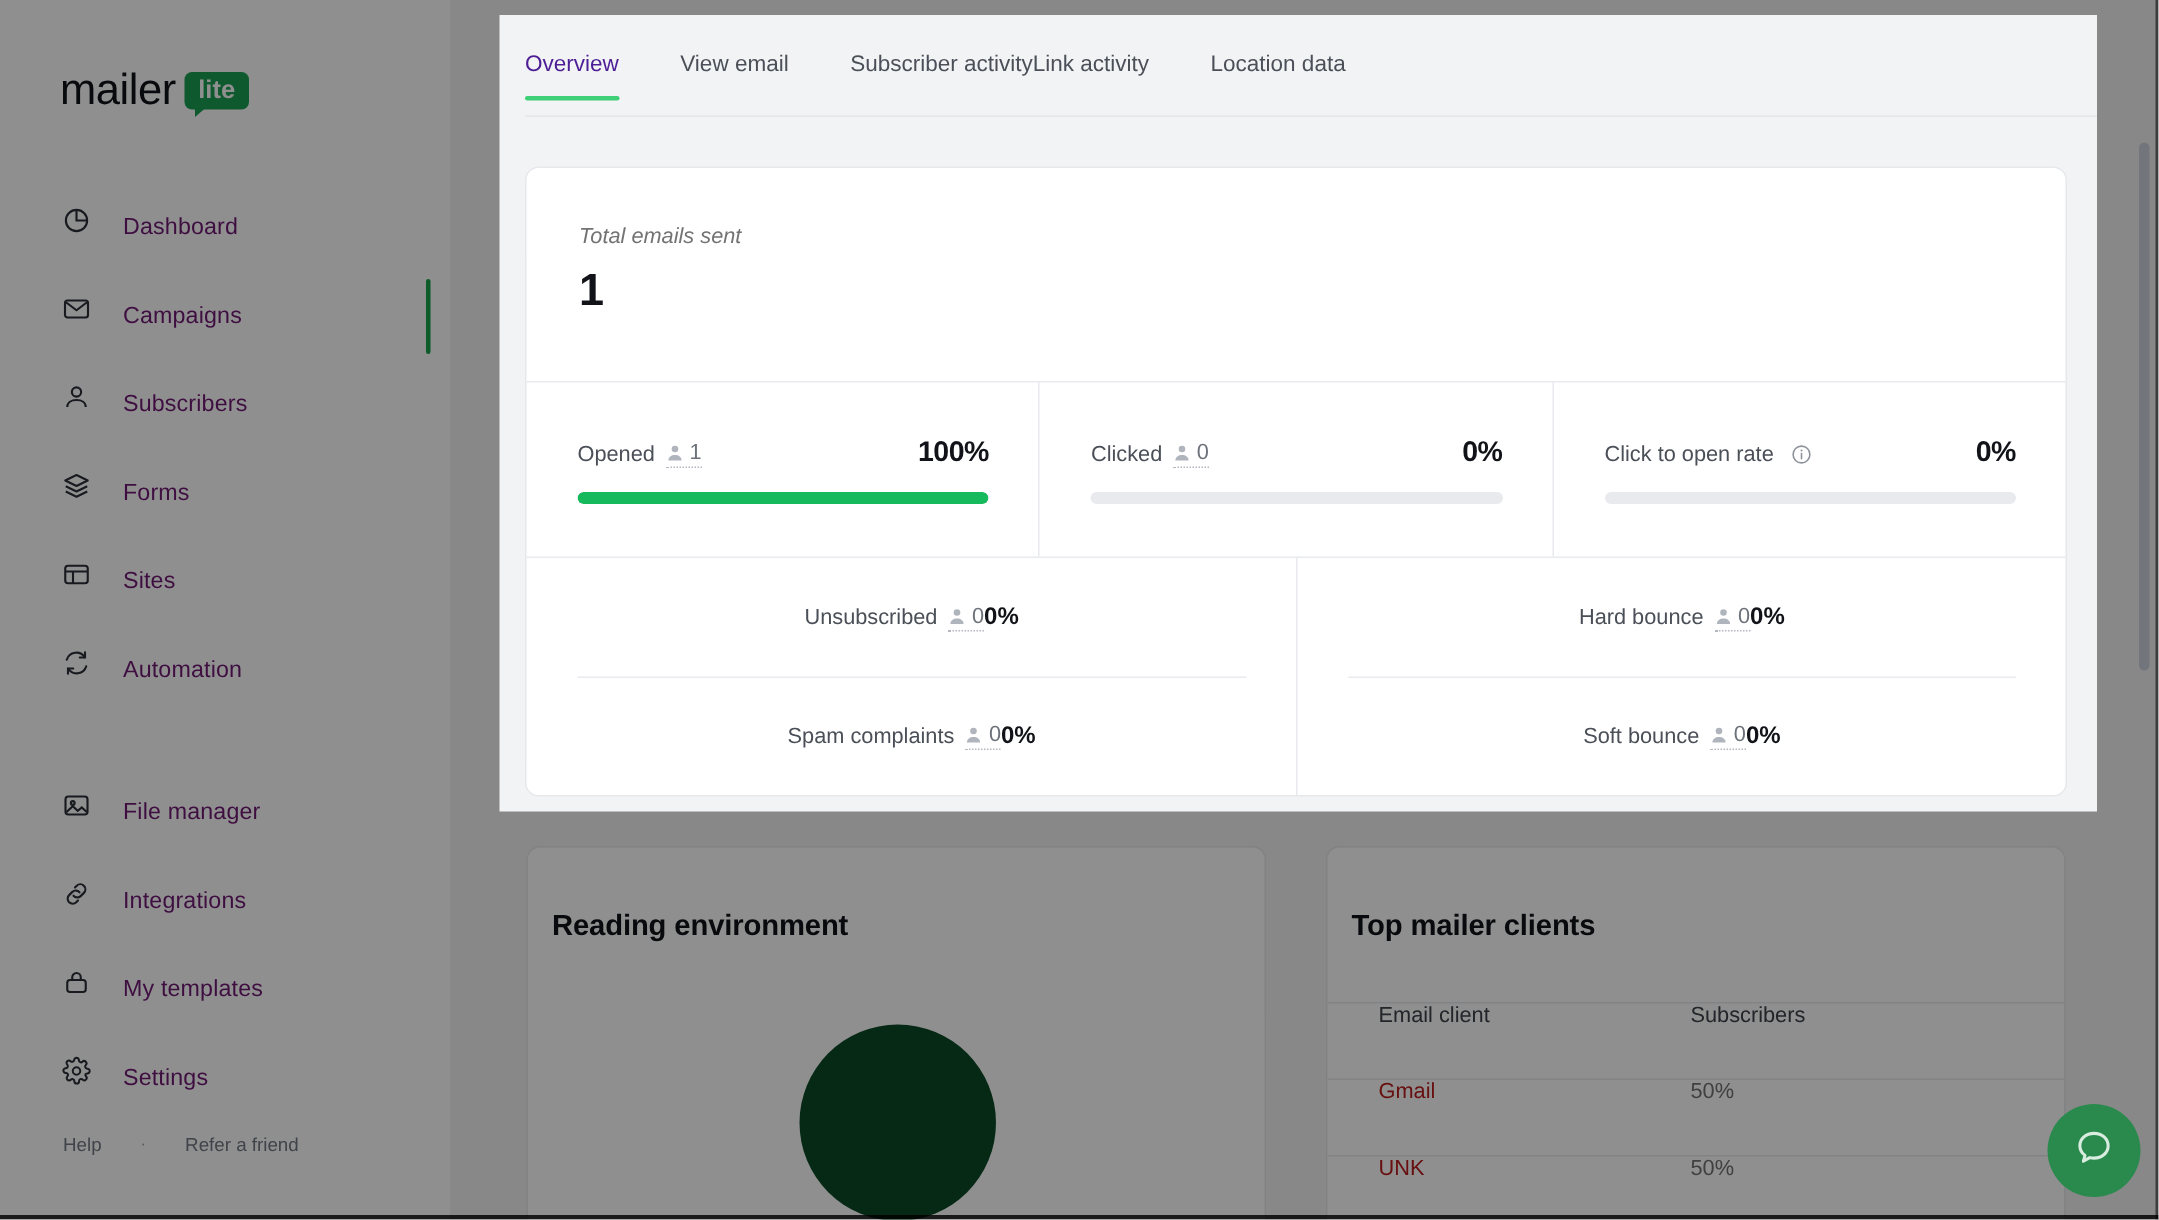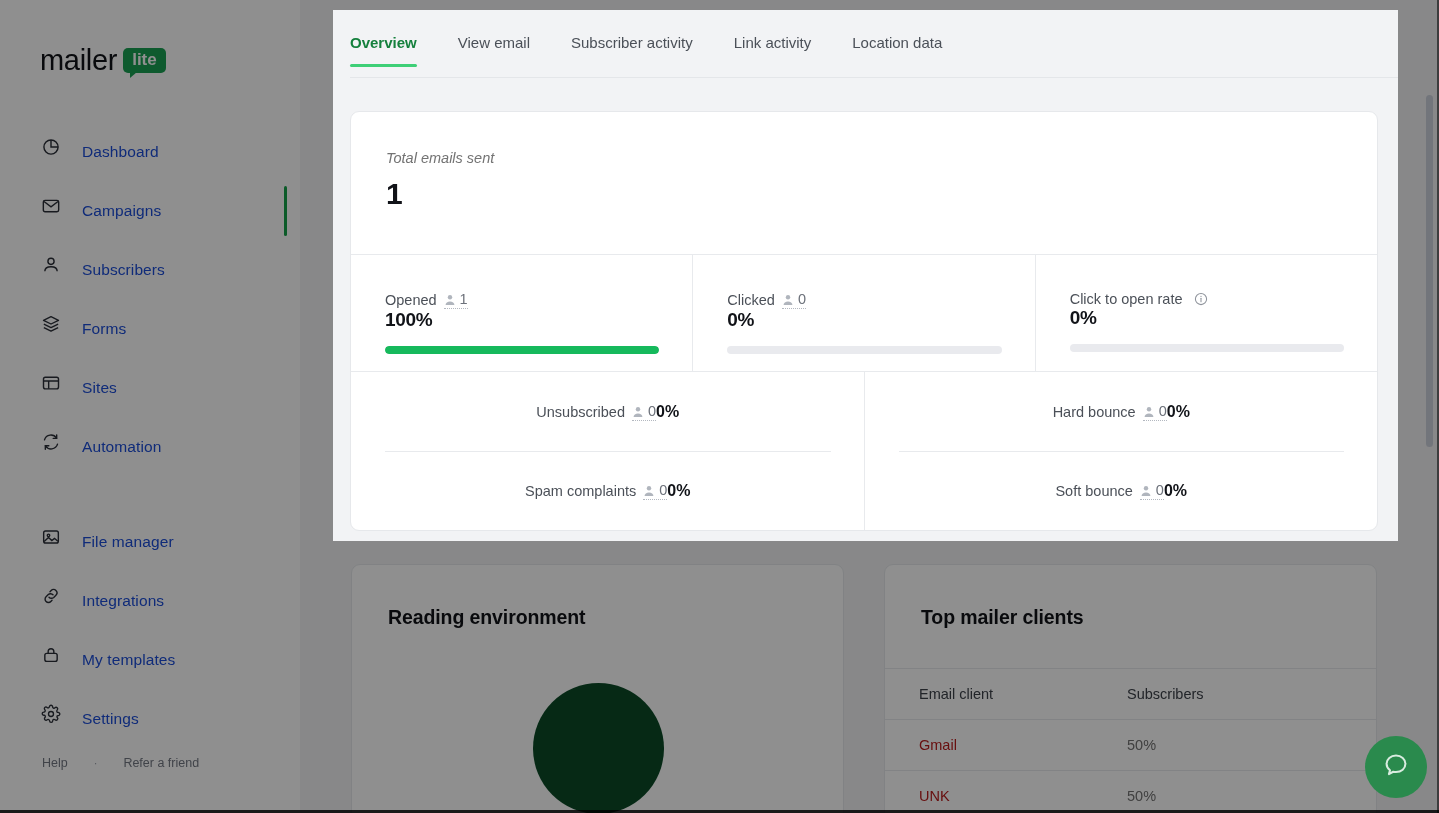--- a/index.html
+++ b/index.html
@@ -32,21 +32,21 @@
     border-left: 7px solid #1aa053; border-bottom: 6px solid transparent;
   }
 
   .nav { position: absolute; left: 0; top: 128px; width: 300px; }
   .nav-item {
     display: flex; align-items: center; gap: 21px;
     height: 38px; padding-left: 41px; margin-bottom: 21px;
     cursor: pointer;
   }
   .nav-item .nav-ico { width: 20px; height: 20px; flex: 0 0 20px; display:block; }
-  .nav-item .nav-label { font-size: 15.5px; color: #1d4ed8; letter-spacing: 0.1px; margin-top: 10px; }
+  .nav-item .nav-label { font-size: 15.5px; color: #701a75; letter-spacing: 0.1px; margin-top: 10px; }
   .nav-gap { height: 36px; }
 
   .nav-footer {
     position: absolute; left: 42px; top: 756px;
     display: flex; align-items: center; gap: 26px;
     font-size: 12.5px; color: #737883;
   }
   .nav-footer .dot { font-size: 11px; color: #9aa0aa; }
   .nav-footer span { cursor: pointer; }
 
@@ -74,28 +74,28 @@
   .bottom-cards {
     position: absolute; left: 351px; top: 564px; width: 1026px; height: 400px;
     display: flex; gap: 40px;
   }
   .bcard {
     width: 493px; background: #ffffff; border-radius: 9px;
     border: 1px solid #e6e8eb;
     position: relative; overflow: hidden;
   }
   .bcard-title {
-    position: absolute; left: 36px; top: 41px;
+    position: absolute; left: 16px; top: 41px;
     font-size: 19.5px; font-weight: 700; color: #111318; letter-spacing: -0.1px;
   }
   .pie-wrap { position: absolute; left: 0; top: 118px; width: 493px; display:flex; justify-content:center; }
   .pie { width: 131px; height: 131px; border-radius: 50%; background: #0b4a27; }
 
   .tbl { position: absolute; left: 0; top: 103px; width: 493px; }
-  .tbl-row { display: flex; height: 51px; align-items: center; border-top: 1px solid #e8eaed; }
+  .tbl-row { display: flex; height: 51px; border-top: 1px solid #e8eaed; }
   .tbl-row.head { border-top: 1px solid #e8eaed; }
   .tbl-c1 { width: 242px; padding-left: 34px; font-size: 14.5px; color: #b91c1c; }
   .tbl-c2 { font-size: 14.5px; color: #737373; }
   .tbl-row.head .tbl-c1, .tbl-row.head .tbl-c2 { color: #3d424a; }
 
   
   .dim {
     position: absolute; inset: 0; background: rgba(0,0,0,0.44);
     pointer-events: none;
   }
@@ -109,21 +109,21 @@
   
   .tabs {
     position: absolute; left: 17px; top: 10px; height: 58px;
     display: flex; align-items: flex-start;
   }
   .tab {
     position: relative; padding: 14px 0 0 0; margin-right: 0;
     font-size: 15px; color: #4b5058; cursor: pointer; white-space: nowrap;
   }
   .tab-inner { display: block; padding: 0 0 16px 0; }
-  .tab.active .tab-inner { color: #15803d; font-weight: 700; }
+  .tab.active .tab-inner { color: #4c1d95; font-weight: 400; }
   .tab.active::after {
     content: ""; position: absolute; left: 0; right: 0; bottom: 0;
     height: 3px; background: #3ecf77; border-radius: 2px;
   }
   .tabs-rule {
     position: absolute; left: 17px; right: 0; top: 67px; height: 1px; background: #e4e6e9;
   }
 
   
   .statcard {
@@ -132,21 +132,21 @@
   }
   .sc-total { padding: 38px 0 0 35px; }
   .sc-total-label { font-size: 14.5px; color: #737373; font-style: italic; }
   .sc-total-value { font-size: 30px; font-weight: 700; color: #111318; margin-top: 11px; }
 
   .sc-div-h { position: absolute; left: 0; right: 0; height: 1px; background: #e8eaed; }
 
   .sc-rates { position: absolute; left: 0; top: 142px; right: 0; height: 117px; display: flex; }
   .rate-cell { flex: 1 1 0; padding: 37px 33px 0 34px; position: relative; }
   .rate-cell + .rate-cell { border-left: 1px solid #e8eaed; }
-  .rate-top { display: flex; align-items: baseline; justify-content: space-between; flex-direction: column; }
+  .rate-top { display: flex; align-items: baseline; justify-content: space-between; }
   .rate-left { display: flex; align-items: center; gap: 7px; font-size: 14.5px; color: #4b5058; }
   .rate-cnt {
     display: inline-flex; align-items: center; gap: 4px;
     border-bottom: 1px dotted #b3b8c0; padding-bottom: 1px; color: #6c717a;
   }
   .rate-pct { font-size: 19px; font-weight: 700; color: #111318; letter-spacing: -0.3px; }
   .bar { margin-top: 15px; height: 8px; border-radius: 4px; background: #e9eaee; overflow: hidden; }
   .bar > i { display: block; height: 100%; background: #16b95c; border-radius: 4px; }
 
   .sc-bottom { position: absolute; left: 0; top: 260px; right: 0; bottom: 0; display: flex; }
@@ -349,21 +349,21 @@
 
     <div class="tabs-rule"></div>
 
     <nav class="tabs">
       <div class="tab active" style="margin-right:41px">
         <span class="tab-inner">Overview</span>
       </div>
       <div class="tab" style="margin-right:41px">
         <span class="tab-inner">View email</span>
       </div>
-      <div class="tab" style="margin-right:41px">
+      <div class="tab" style="">
         <span class="tab-inner">Subscriber activity</span>
       </div>
       <div class="tab" style="margin-right:41px">
         <span class="tab-inner">Link activity</span>
       </div>
       <div class="tab">
         <span class="tab-inner">Location data</span>
       </div>
     </nav>
 

